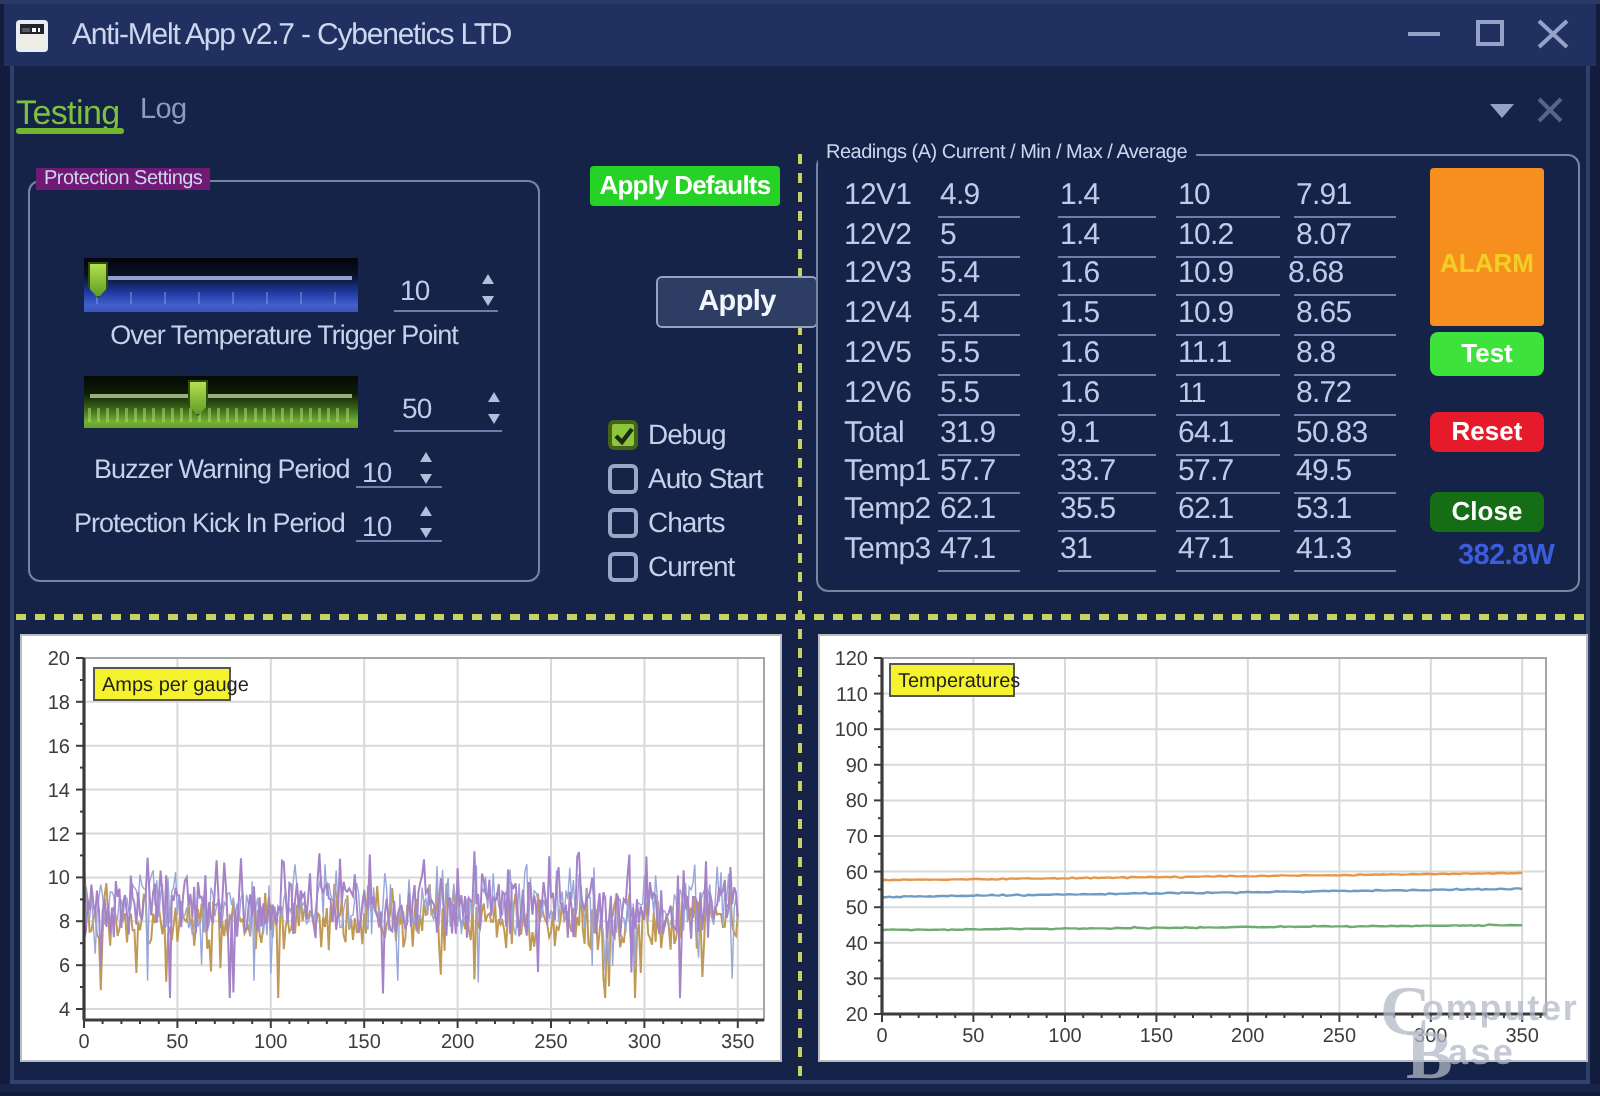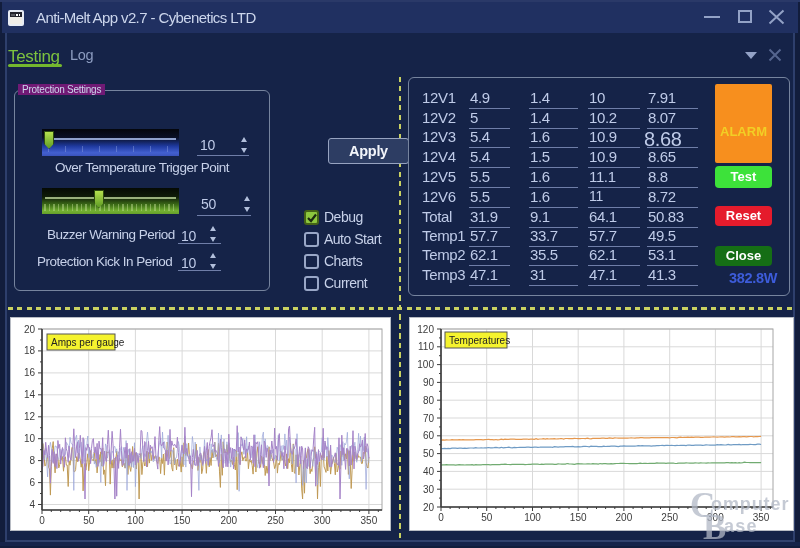--- a/index.html
+++ b/index.html
@@ -85,38 +85,40 @@
   <div class="uline" style="left:178px;top:243px;width:43px;"></div>
   <div class="spinup" style="left:210px;top:226px;"></div>
   <div class="spindn" style="left:210px;top:236.5px;"></div>
 
   <div class="abs lbl" style="left:37px;top:254px;">Protection Kick In Period</div>
   <div class="abs val" style="left:181px;top:255px;font-size:14px;">10</div>
   <div class="uline" style="left:178px;top:270px;width:43px;"></div>
   <div class="spinup" style="left:210px;top:253px;"></div>
   <div class="spindn" style="left:210px;top:263.5px;"></div>
 
+  <div class="abs" style="left:295px;top:83px;width:95px;height:20px;background:#25d225;border-radius:2px;color:#fff;font-size:13px;letter-spacing:-0.4px;font-weight:bold;text-align:center;line-height:20px;white-space:nowrap;">Apply Defaults</div>
   <div class="abs" style="left:304px;top:138px;width:81px;height:26px;background:#2d3d63;border:1px solid #97a3c0;border-radius:3px;color:#f2f5fa;font-size:14.5px;letter-spacing:-0.3px;font-weight:bold;text-align:center;line-height:25px;margin-left:24px;">Apply</div>
 
   <div class="cb" style="left:304px;top:210px;background:#8cc63e;border-color:#456317;"></div>
   <svg class="abs" style="left:306px;top:212px;" width="12" height="12">
       <path d="M2 6 L5 9 L10 2.5" stroke="#1c2a10" stroke-width="2.2" fill="none"></path>
     </svg>
   <div class="abs lbl" style="left:324px;top:209px;font-size:14px;">Debug</div>
 
   <div class="cb" style="left:304px;top:232px;"></div>
   <div class="abs lbl" style="left:324px;top:231px;font-size:14px;">Auto Start</div>
 
   <div class="cb" style="left:304px;top:254px;"></div>
   <div class="abs lbl" style="left:324px;top:253px;font-size:14px;">Charts</div>
 
   <div class="cb" style="left:304px;top:276px;"></div>
   <div class="abs lbl" style="left:324px;top:275px;font-size:14px;">Current</div>
 
   <div class="abs" style="left:408px;top:77px;width:382px;height:219px;border:1px solid #76849e;border-radius:6px;"></div>
+  <div class="abs" style="left:409px;top:71px;background:#152348;padding:0 4px;color:#ccd6ec;font-size:10px;letter-spacing:-0.25px;">Readings (A) Current / Min / Max / Average</div>
 
   <div class="abs val" style="left:422px;top:88.5px;font-size:15px;">12V1</div>
 <div class="abs val" style="left:470px;top:88.5px;font-size:15px;">4.9</div>
 <div class="uline" style="left:469px;top:107.5px;width:41px;"></div>
 <div class="abs val" style="left:530px;top:88.5px;font-size:15px;">1.4</div>
 <div class="uline" style="left:529px;top:107.5px;width:49px;"></div>
 <div class="abs val" style="left:589px;top:88.5px;font-size:15px;">10</div>
 <div class="uline" style="left:588px;top:107.5px;width:52px;"></div>
 <div class="abs val" style="left:648px;top:88.5px;font-size:15px;">7.91</div>
 <div class="uline" style="left:647px;top:107.5px;width:51px;"></div>
@@ -129,21 +131,21 @@
 <div class="uline" style="left:588px;top:127.5px;width:52px;"></div>
 <div class="abs val" style="left:648px;top:108.5px;font-size:15px;">8.07</div>
 <div class="uline" style="left:647px;top:127.5px;width:51px;"></div>
 <div class="abs val" style="left:422px;top:128.0px;font-size:15px;">12V3</div>
 <div class="abs val" style="left:470px;top:128.0px;font-size:15px;">5.4</div>
 <div class="uline" style="left:469px;top:147.0px;width:41px;"></div>
 <div class="abs val" style="left:530px;top:128.0px;font-size:15px;">1.6</div>
 <div class="uline" style="left:529px;top:147.0px;width:49px;"></div>
 <div class="abs val" style="left:589px;top:128.0px;font-size:15px;">10.9</div>
 <div class="uline" style="left:588px;top:147.0px;width:52px;"></div>
-<div class="abs val" style="left:644px;top:128.0px;font-size:20px;">8.68</div>
+<div class="abs val" style="left:644px;top:128.0px;font-size:15px;">8.68</div>
 <div class="uline" style="left:647px;top:147.0px;width:51px;"></div>
 <div class="abs val" style="left:422px;top:147.5px;font-size:15px;">12V4</div>
 <div class="abs val" style="left:470px;top:147.5px;font-size:15px;">5.4</div>
 <div class="uline" style="left:469px;top:166.5px;width:41px;"></div>
 <div class="abs val" style="left:530px;top:147.5px;font-size:15px;">1.5</div>
 <div class="uline" style="left:529px;top:166.5px;width:49px;"></div>
 <div class="abs val" style="left:589px;top:147.5px;font-size:15px;">10.9</div>
 <div class="uline" style="left:588px;top:166.5px;width:52px;"></div>
 <div class="abs val" style="left:648px;top:147.5px;font-size:15px;">8.65</div>
 <div class="uline" style="left:647px;top:166.5px;width:51px;"></div>

